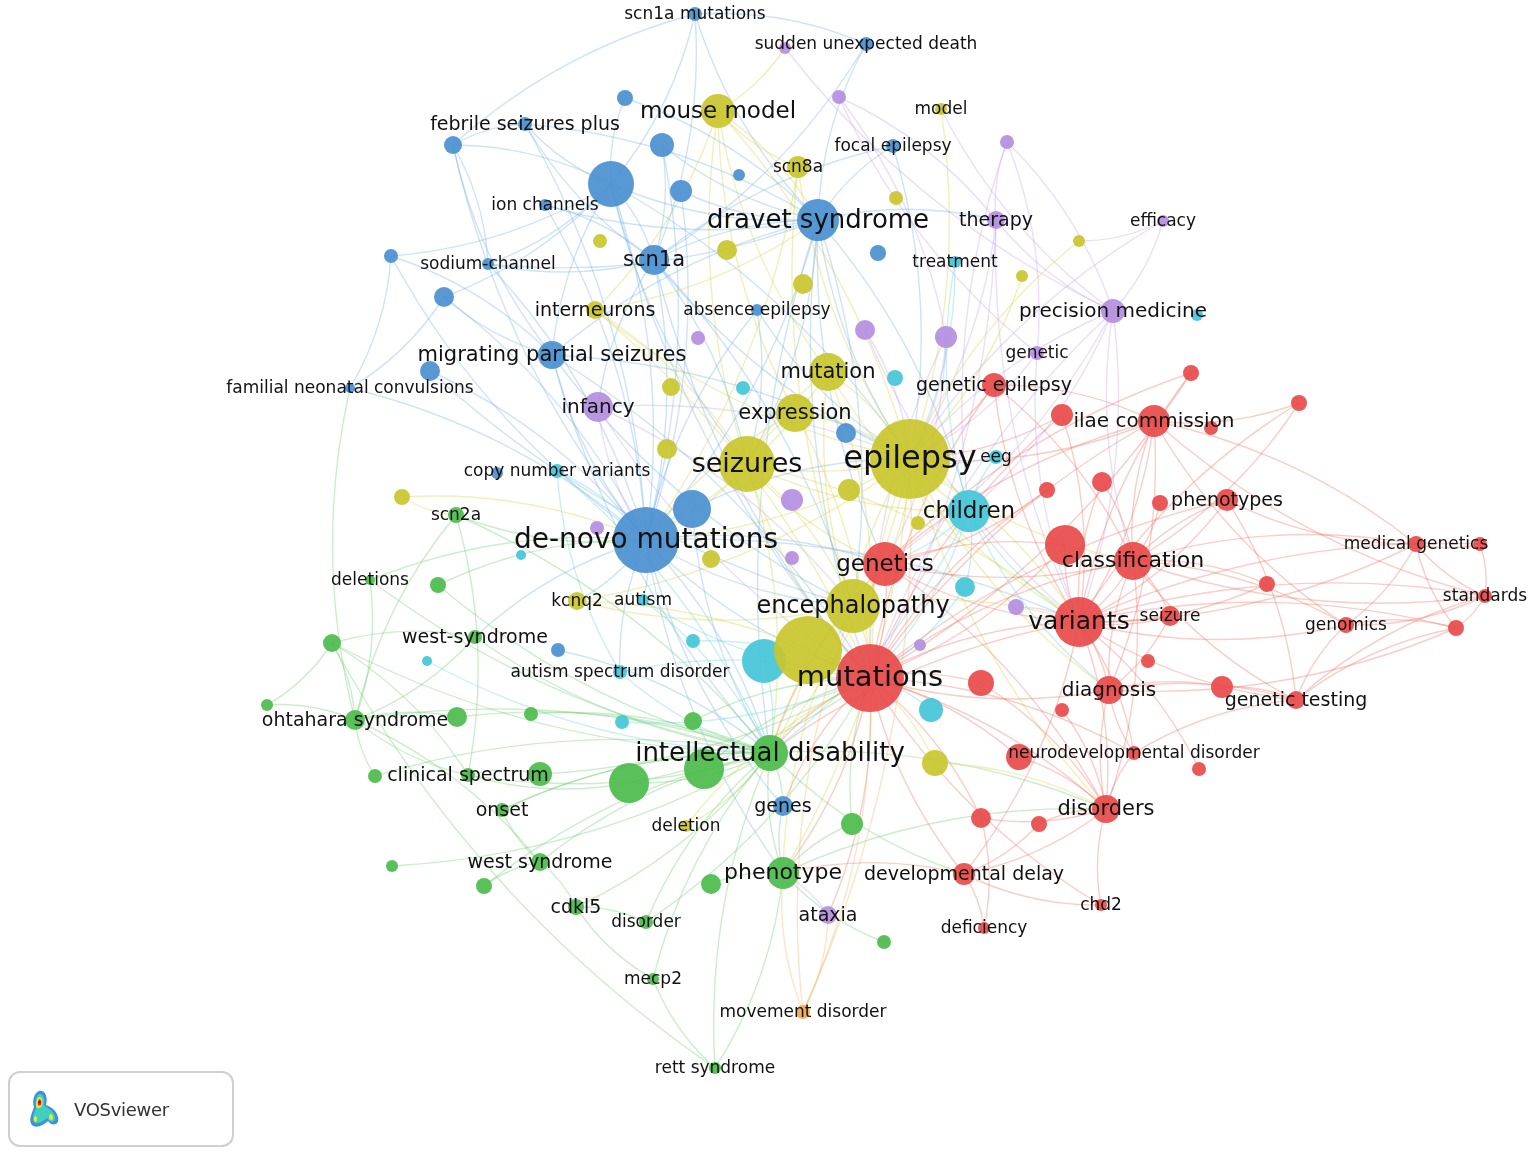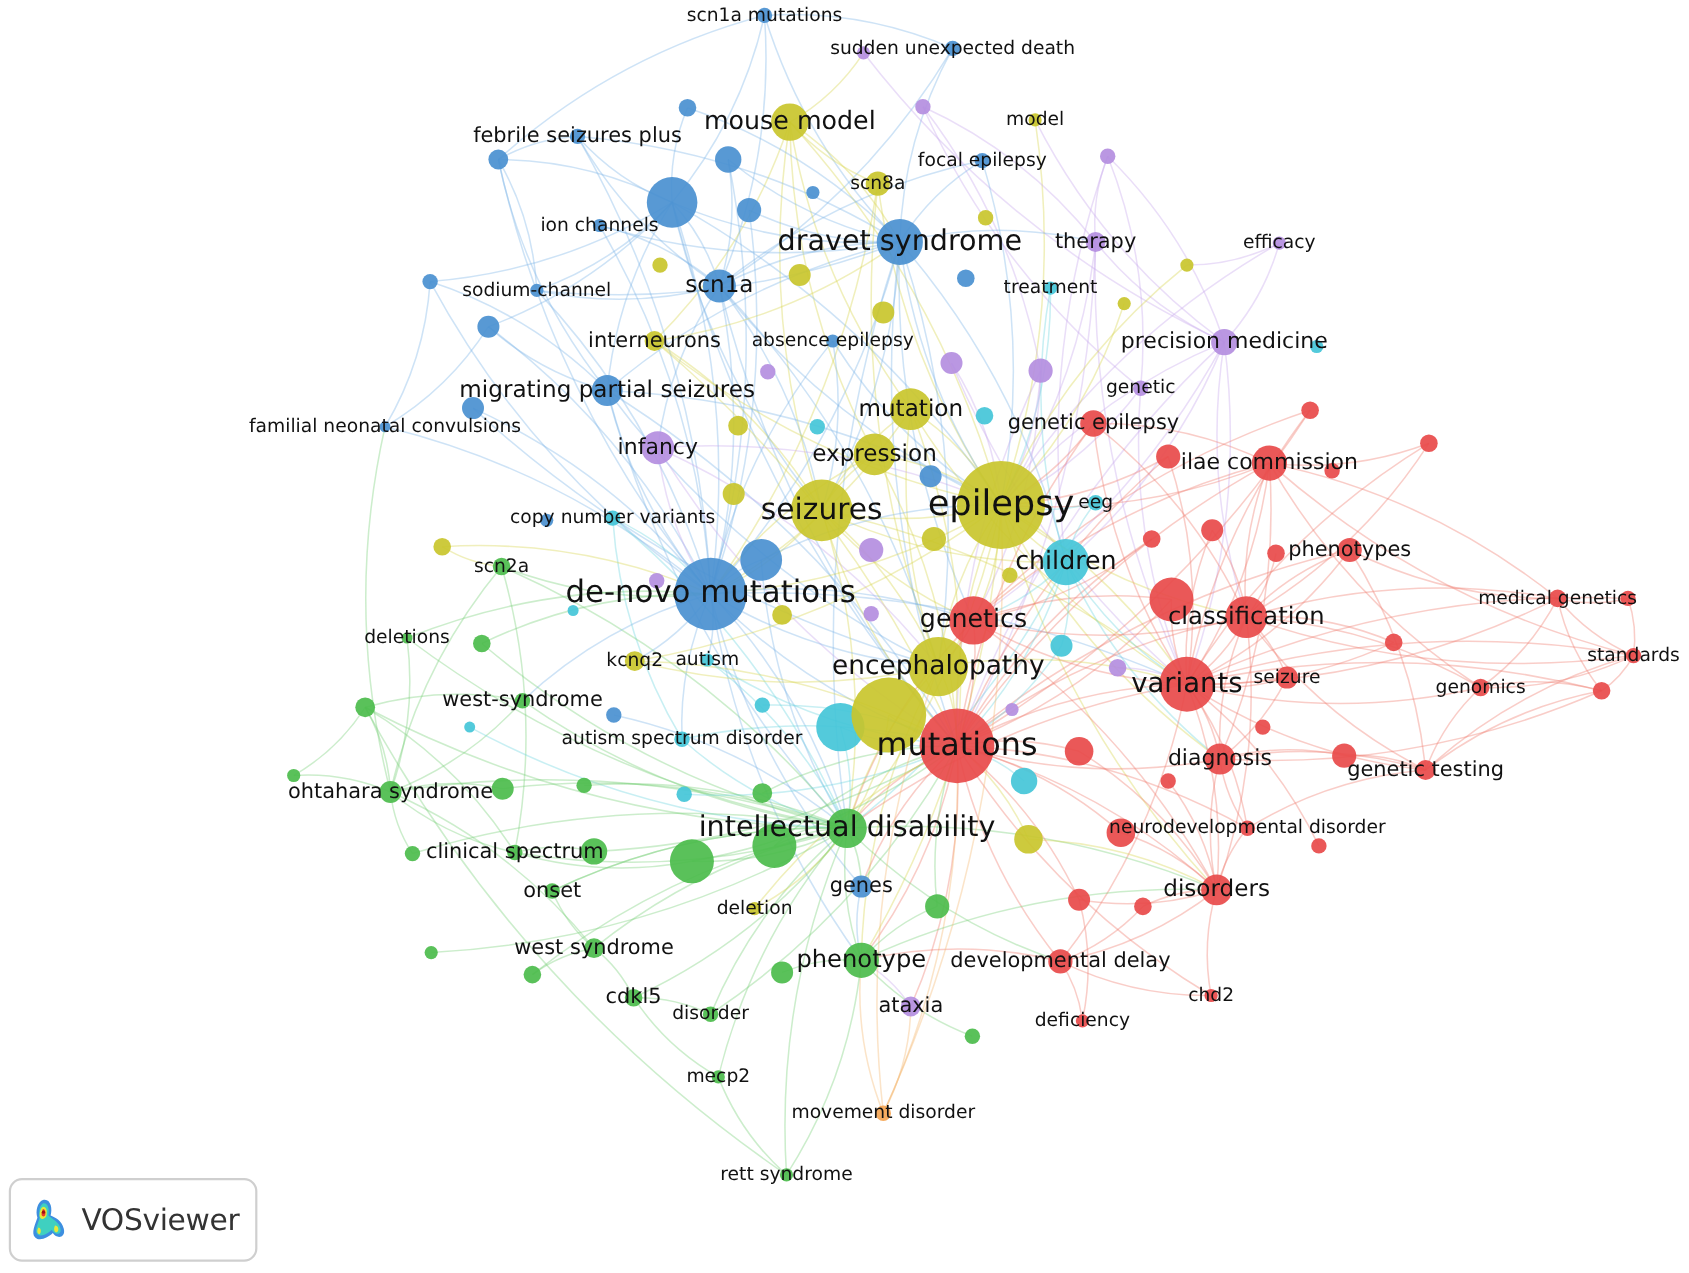--- a/index.html
+++ b/index.html
@@ -2,21 +2,21 @@
 <html><head>
 <meta charset="utf-8">
 <style>
   html, body { margin:0; padding:0; background:#ffffff; }
   body { width:1535px; height:1157px; overflow:hidden; position:relative; font-family:"DejaVu Sans", sans-serif; }
   #net { position:absolute; left:0; top:0; width:1535px; height:1157px; }
   .edge { fill:none; stroke-width:1.4; opacity:0.38; }
   .node { opacity:0.92; }
   .lbl { fill:#111; font-family:"DejaVu Sans", sans-serif; text-anchor:middle; dominant-baseline:middle; }
   .logo-box { position:absolute; left:8px; top:1071px; width:226px; height:76px; border:2px solid #cfcfcf; border-radius:12px; background:#fff; box-sizing:border-box; display:flex; align-items:center; padding-left:16px; }
-  .logo-text { font-family:"DejaVu Sans", sans-serif; font-size:27px; color:#333; margin-left:8px; letter-spacing:-0.3px; }
+  .logo-text { font-family:"DejaVu Sans", sans-serif; font-size:18px; color:#333; margin-left:8px; letter-spacing:-0.3px; }
 </style>
 </head>
 <body>
 
 <svg id="net" viewBox="0 0 1535 1157" xmlns="http://www.w3.org/2000/svg">
   <g id="edges">
       <path d="M695,14 Q673.4,109.08 611,184" class="edge" stroke="#7fb6e8"></path>
       <path d="M695,14 Q731.78,131.76 818,220" class="edge" stroke="#7fb6e8"></path>
       <path d="M695,14 Q784.1,8.48 866,44" class="edge" stroke="#7fb6e8"></path>
       <path d="M695,14 Q558.28,50.46 453,145" class="edge" stroke="#7fb6e8"></path>

